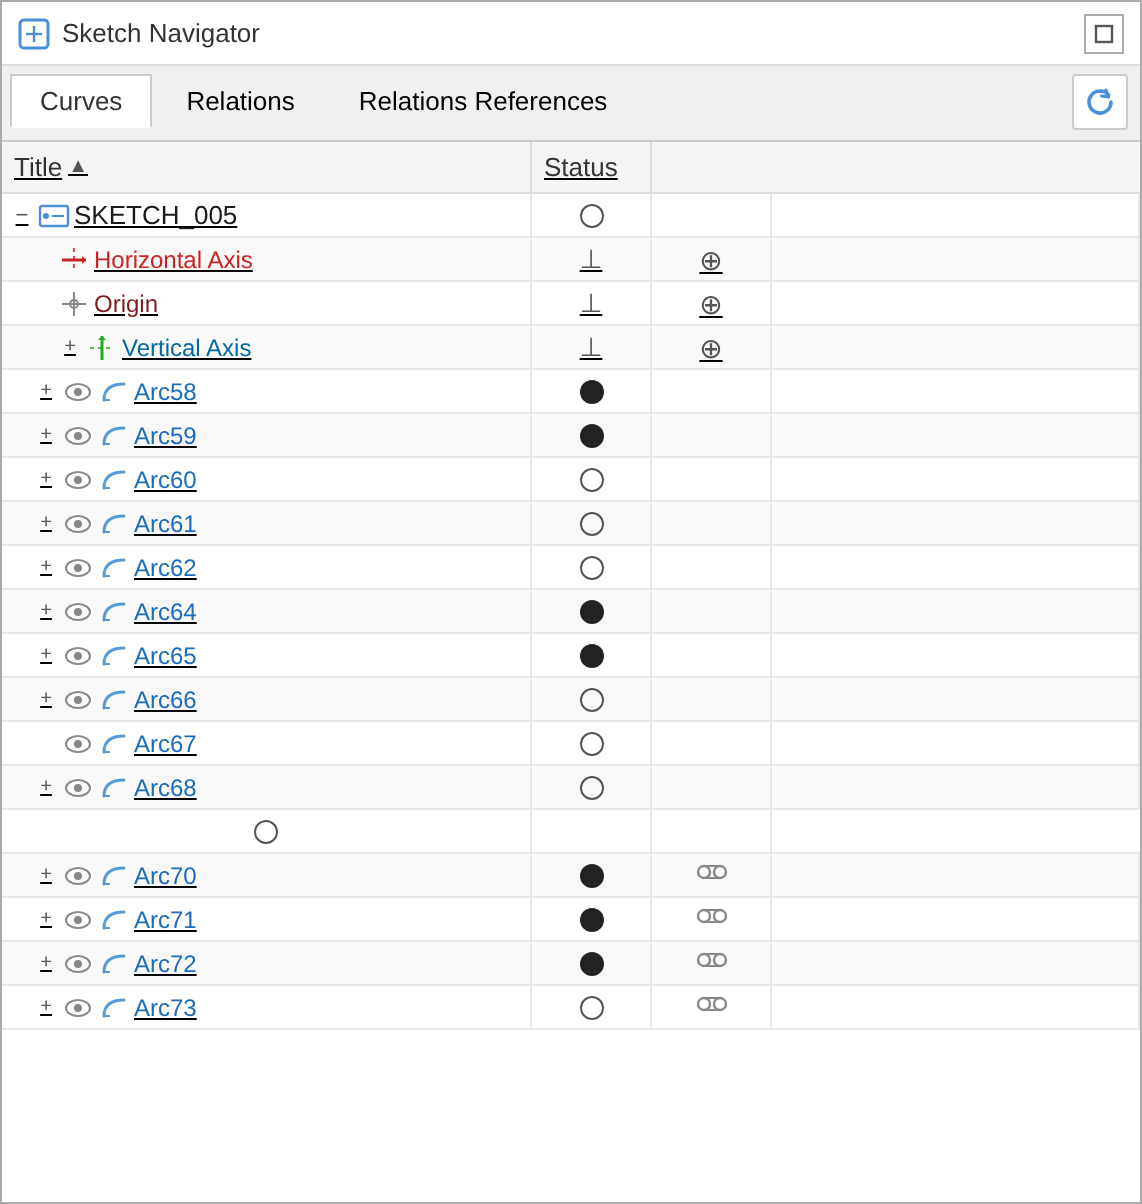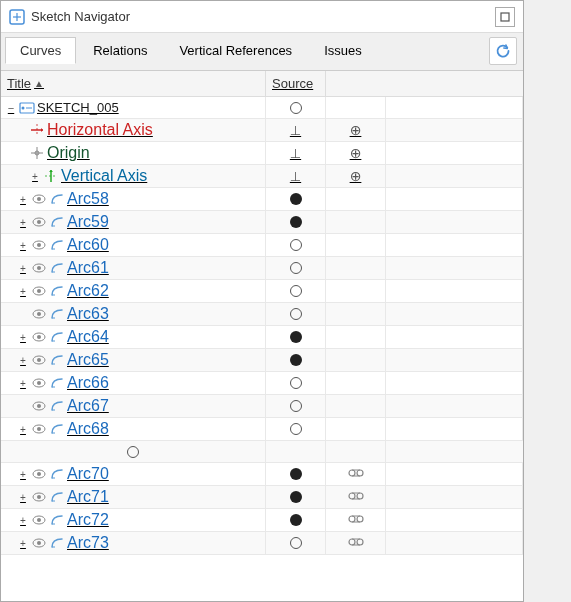--- a/index.html
+++ b/index.html
@@ -5,21 +5,21 @@
     * { box-sizing: border-box; margin: 0; padding: 0; }
     body {
       font-family: 'Segoe UI', Arial, sans-serif;
       font-size: 13px;
       background: #f0f0f0;
       width: 571px;
       height: 602px;
       overflow: hidden;
     }
     .window {
-      width: 524px;
+      width: 571px;
       height: 602px;
       background: #f5f5f5;
       border: 1px solid #aaa;
       display: flex;
       flex-direction: column;
     }
     .title-bar {
       background: #fff;
       border-bottom: 1px solid #ddd;
       padding: 6px 8px;
@@ -220,35 +220,35 @@
       border-radius: 50%;
       border: 1.5px solid #555;
       flex-shrink: 0;
     }
     .constraint-icon {
       font-size: 13px;
       color: #555;
       line-height: 1;
     }
     .item-label {
-      font-size: 16px;
+      font-size: 12px;
     }
     .item-label-sketch {
       color: #1a1a1a;
       font-weight: 500;
       font-size: 13px;
     }
     .item-label-axis-h {
       color: #cc2222;
     }
     .item-label-axis-v {
       color: #0369a1;
     }
     .item-label-origin {
-      color: #14532d;
+      color: #7f1d1d;
     }
     .item-label-arc {
       color: #1a6abd;
     }
     .minus-btn {
       color: #555;
       font-size: 11px;
       cursor: pointer;
     }
     .move-icon {
@@ -281,39 +281,38 @@
           <rect x="1" y="1" width="8" height="8" fill="none" stroke="#555" stroke-width="1.2"></rect>
         </svg>
       </div>
     </div>
   </div>
 
   <div style="position:relative; background:#f0f0f0; height:38px; border-bottom:1px solid #ccc;">
     <div class="tabs" style="border-bottom:none; padding-bottom:0;">
       <div class="tab active">Curves</div>
       <div class="tab">Relations</div>
-      <div class="tab">Vertical References</div>
-      <div class="tab">Issues</div>
+      <div class="tab">Relations References</div>
     </div>
     <div class="refresh-btn" style="top:4px; right:6px;">
       <svg width="18" height="18" viewBox="0 0 18 18">
         <path d="M14.5 9a5.5 5.5 0 1 1-1.2-3.4" fill="none" stroke="#4a90d9" stroke-width="1.8" stroke-linecap="round"></path>
         <polyline points="12,3 13.3,6.5 9.8,6" fill="none" stroke="#4a90d9" stroke-width="1.5" stroke-linecap="round" stroke-linejoin="round"></polyline>
       </svg>
     </div>
   </div>
 
   <div class="table-container">
     <div class="table-header">
       <div class="table-header-cell">
         <span>Title</span>
         <span class="sort-arrow">▲</span>
       </div>
       <div class="table-header-cell">
-        <span>Source</span>
+        <span>Status</span>
       </div>
     </div>
     <div class="table-body">
 
       <div class="table-row">
         <div class="cell cell-title">
           <span class="expand-btn minus-btn">−</span>
 
           <span class="item-icon">
             <svg width="16" height="14" viewBox="0 0 16 14">
@@ -503,43 +502,20 @@
       <span class="item-label item-label-arc">Arc62</span>
     </div>
     <div class="cell status-cell">
               <div class="circle-empty"></div>
             </div>
     <div class="cell status-cell"></div>
     <div class="cell"></div>
   </div>
           <div class="table-row">
     <div class="cell cell-title indent-1">
-      <span class="expand-btn" style="color:#555;font-size:10px;"></span>
-      <span class="item-icon eye-icon">
-    <svg width="14" height="10" viewBox="0 0 14 10">
-      <ellipse cx="7" cy="5" rx="6" ry="4" fill="none" stroke="#888" stroke-width="1"></ellipse>
-      <circle cx="7" cy="5" r="2" fill="#888"></circle>
-    </svg>
-  </span>
-      <span class="item-icon arc-icon">
-    <svg width="14" height="14" viewBox="0 0 14 14">
-      <path d="M2 11 Q2 3 12 3" fill="none" stroke="#5b9bd5" stroke-width="1.5" stroke-linecap="round"></path>
-      <line x1="2" y1="11" x2="5" y2="11" stroke="#5b9bd5" stroke-width="1"></line>
-    </svg>
-  </span>
-      <span class="item-label item-label-arc">Arc63</span>
-    </div>
-    <div class="cell status-cell">
-              <div class="circle-empty"></div>
-            </div>
-    <div class="cell status-cell"></div>
-    <div class="cell"></div>
-  </div>
-          <div class="table-row">
-    <div class="cell cell-title indent-1">
       <span class="expand-btn" style="color:#555;font-size:10px;">+</span>
       <span class="item-icon eye-icon">
     <svg width="14" height="10" viewBox="0 0 14 10">
       <ellipse cx="7" cy="5" rx="6" ry="4" fill="none" stroke="#888" stroke-width="1"></ellipse>
       <circle cx="7" cy="5" r="2" fill="#888"></circle>
     </svg>
   </span>
       <span class="item-icon arc-icon">
     <svg width="14" height="14" viewBox="0 0 14 14">
       <path d="M2 11 Q2 3 12 3" fill="none" stroke="#5b9bd5" stroke-width="1.5" stroke-linecap="round"></path>

